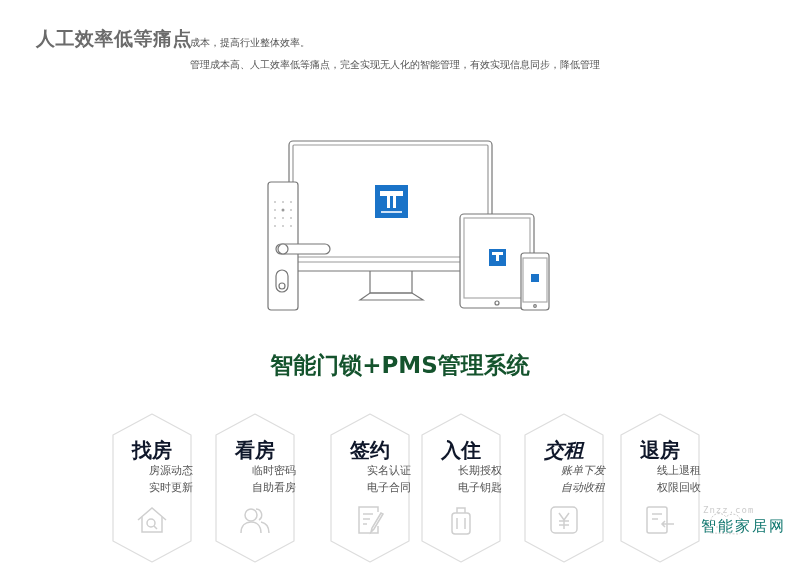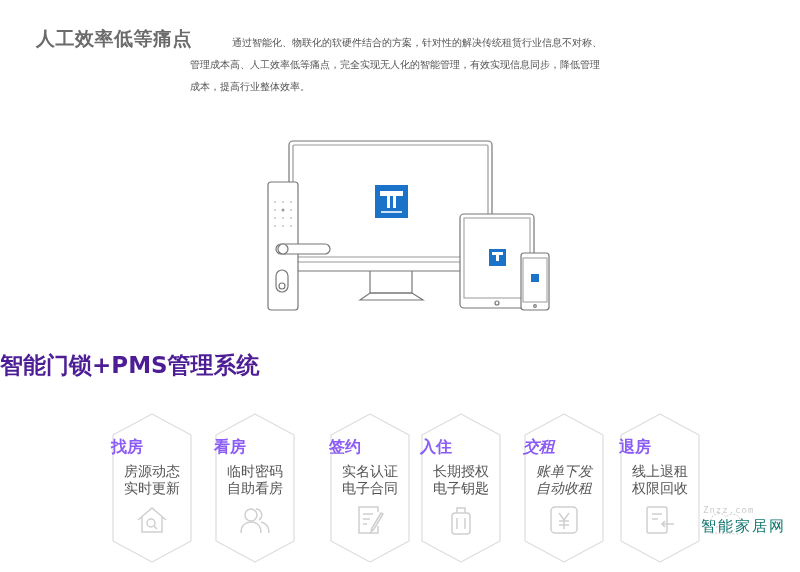--- a/index.html
+++ b/index.html
@@ -1,41 +1,40 @@
 <!DOCTYPE html>
 <html><head>
 <meta charset="utf-8">
 <style>
   html,body{margin:0;padding:0;background:#fff;}
   body{width:800px;height:572px;position:relative;overflow:hidden;font-family:"DejaVu Sans","Liberation Sans",sans-serif;color:#666;}
   .title{position:absolute;left:36px;top:26px;font-size:19px;font-weight:bold;color:#6b6b6b;letter-spacing:0.5px;}
   .desc{position:absolute;left:190px;top:32px;width:440px;font-size:10px;line-height:22px;color:#555;}
   .desc .l1{padding-left:42px;}
   .devices{position:absolute;left:260px;top:130px;width:300px;height:190px;}
-  .headline{position:absolute;left:0;width:800px;top:350px;font-size:23px;font-weight:bold;color:#4c1d95;}
+  .headline{position:absolute;left:0;width:800px;top:350px;text-align:center;font-size:23px;font-weight:bold;color:#14532d;}
   .cards{position:absolute;left:111px;top:413px;}
   .card{position:absolute;top:0;width:82px;height:150px;}
   .card svg.shape{position:absolute;left:0;top:0;}
-  .card .ct{position:absolute;left:0;width:82px;text-align:left;top:24px;font-size:16px;font-weight:bold;color:#8b5cf6;}
-  .card .cl{position:absolute;left:0;width:82px;text-align:center;font-size:14px;color:#555;}
+  .card .ct{position:absolute;left:0;width:82px;text-align:center;top:24px;font-size:20px;font-weight:bold;color:#0f172a;}
+  .card .cl{position:absolute;left:0;width:82px;text-align:right;font-size:11px;color:#555;}
   .card .cl1{top:50px;}
   .card .cl2{top:67px;}
   .card .ic{position:absolute;left:25px;top:91px;width:32px;height:32px;}
   .wm{position:absolute;left:655px;top:503px;width:140px;height:40px;text-align:center;}
   .wm .wt1{position:absolute;left:48px;top:2px;font-size:9px;color:#ccc;letter-spacing:1px;font-family:"DejaVu Sans Mono",monospace;}
   .wm .wt2{position:absolute;left:46px;top:14px;font-size:15px;color:#0f766e;letter-spacing:2px;}
 </style>
 </head>
 <body>
 
 <div class="title">人工效率低等痛点</div>
 <div class="desc">
-  <div class="l1">通过智能化、物联化的软硬件结合的方案，针对性的解决传统租赁行业信息不对称、</div>
+  <div>成本，提高行业整体效率。</div>
   <div>管理成本高、人工效率低等痛点，完全实现无人化的智能管理，有效实现信息同步，降低管理</div>
-  <div>成本，提高行业整体效率。</div>
 </div>
 
 <div class="devices">
   <svg width="300" height="190" viewBox="0 0 300 190" fill="none" stroke="#777" stroke-width="1.2">
 
     <g>
       <rect x="29" y="11" width="203" height="130" rx="4"></rect>
       <rect x="33" y="15" width="195" height="112" rx="1" stroke="#999"></rect>
       <line x1="33" y1="132" x2="228" y2="132" stroke="#999"></line>
       <path d="M110 141 L110 163 L152 163 L152 141"></path>

